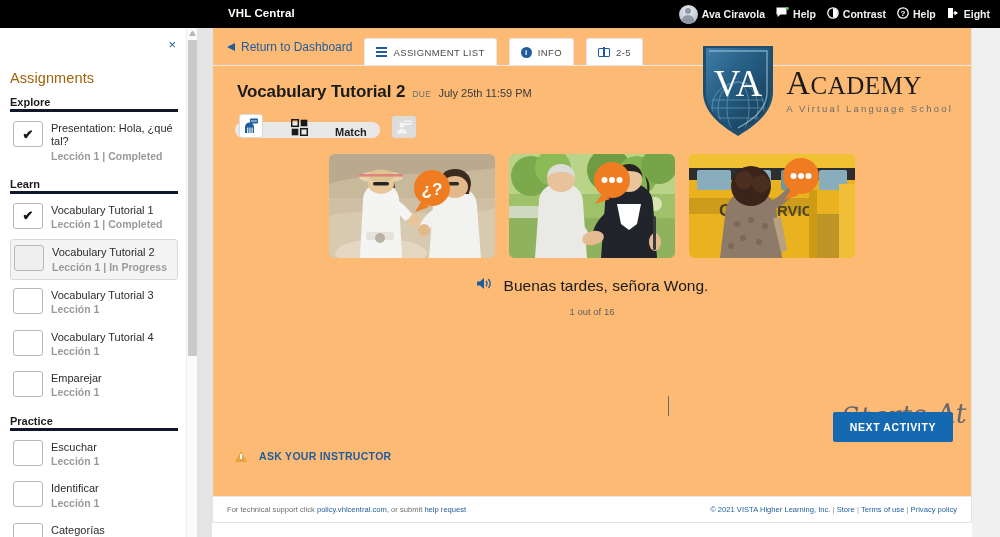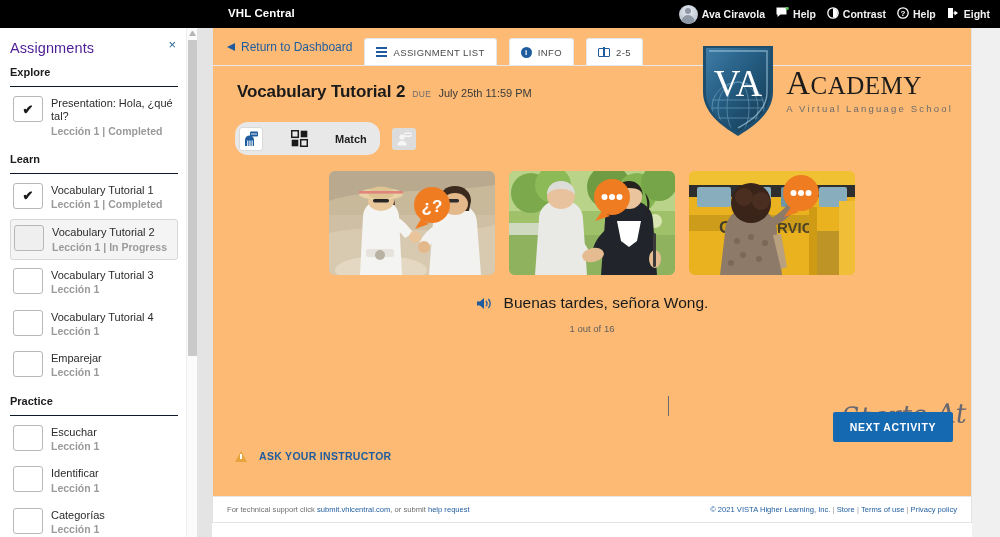--- a/index.html
+++ b/index.html
@@ -39,29 +39,29 @@
   .avatar::after{ content:""; position:absolute; left:50%; top:10px; width:13px; height:10px;
     border-radius:7px 7px 0 0; background:#8e99a5; transform:translateX(-50%); }
   .ic { display:inline-block; line-height:1; }
 
   
   .sidebar {
     position:absolute; left:0; top:28px; width:186px; height:509px;
     background:#fff; overflow:hidden;
   }
   .sb-head { position:relative; padding:12px 14px 0 10px; }
-  .sb-title { font-size:14.5px; color:#4c1d95; font-weight:400; letter-spacing:.1px;}
+  .sb-title { font-size:14.5px; color:#a16207; font-weight:400; letter-spacing:.1px;margin-top:30px;}
   .sb-close {
     position:absolute; right:10px; top:10px; font-size:13px; color:#2a6496; cursor:pointer;
     line-height:1;
   }
   .sb-section {
-    margin:10px 8px 0 10px; padding-bottom:8px;
+    margin:10px 8px 0 10px; padding-bottom:1px;
     font-size:11px; font-weight:bold; color:#1c1c1c;
-    border-bottom:1px solid #0f172a;
+    border-bottom:3px solid #0f172a;
   }
   .sb-list { margin-top:4px; }
   .sb-item {
     display:flex; align-items:flex-start; gap:8px;
     margin:3px 8px 3px 10px; padding:5px 4px 5px 3px;
     border-radius:3px; cursor:pointer; min-height:30px;
   }
   .sb-item.active { background:#f4f4f4; border:1px solid #d8d8d8; }
   .sb-box {
     flex:none; width:30px; height:26px; border:1px solid #b8b8b8; border-radius:3px;
@@ -157,22 +157,22 @@
   .va-line1 { font-size:33px; }
   .va-line2 { font-size:33px; }
   .va-line1 .sm, .va-line2 .sm { font-size:25px; }
   .va-tag {
     font-size:9.5px; color:#6b6b6b; letter-spacing:2.2px; text-align:right;
     margin-top:4px; font-family:"Liberation Sans", sans-serif;
   }
 
   
   .pill-bar {
-    position:relative; margin:20px 0 0 22px; width:145px; height:33px;
-    background:#e8e8e8; border-radius:13px; display:flex; align-items:center;
+    position:relative; margin:20px 0 0 22px; width:145px; height:16px;
+    background:#e8e8e8; border-radius:13px; display:flex; align-items:flex-end;
     padding:0 4px; gap:25px;
   }
   .pill-btn {
     width:24px;height:24px;border-radius:3px;background:#fff;border:1px solid #dadada;
     display:flex;align-items:center;justify-content:center;cursor:pointer;flex:none;
   }
   .pill-plain {
     width:22px;height:22px;display:flex;align-items:center;justify-content:center;flex:none;
     cursor:pointer;
   }
@@ -186,21 +186,21 @@
   .img-row {
     display:flex; justify-content:center; gap:14px; margin-top:16px;
   }
   .photo {
     position:relative; width:166px; height:104px; border-radius:6px; overflow:hidden;
     cursor:pointer; flex:none;
   }
 
   
   .caption-row {
-    display:flex; align-items:flex-end; justify-content:center; gap:12px;
+    display:flex; align-items:flex-start; justify-content:center; gap:12px;
     margin-top:19px;
   }
   .spk { color:#1f5c9e; font-size:14px; cursor:pointer; line-height:1; }
   .caption { font-size:15.5px; color:#1a1a1a; }
   .counter { text-align:center; font-size:9.5px; color:#5e5e5e; margin-top:11px; }
 
   
   .watermark {
     position:absolute; left:628px; top:370px; font-family:"DejaVu Serif", serif;
     font-style:italic; font-size:27px; color:#5a6070; letter-spacing:.5px;
@@ -621,21 +621,21 @@
 
     <button class="next-btn">NEXT ACTIVITY</button>
 
     <div class="ask-row">
       <span class="warn-tri"></span>
       <span class="ask-text">ASK YOUR INSTRUCTOR</span>
     </div>
 
     <div class="ct-footer">
       <div class="ft-left">
-        <span>For technical support click </span><a>submit.vhlcentral.com</a><span>, or submit </span><a>help request</a>
+        <span>For technical support click </span><a>policy.vhlcentral.com</a><span>, or submit </span><a>help request</a>
       </div>
       <div class="ft-right">
         <span>© 2021 VISTA Higher Learning, Inc.</span>
         <span class="ft-sep"> | </span><a>Store</a>
         <span class="ft-sep"> | </span><a>Terms of use</a>
         <span class="ft-sep"> | </span><a>Privacy policy</a>
       </div>
     </div>
 
   </div>

